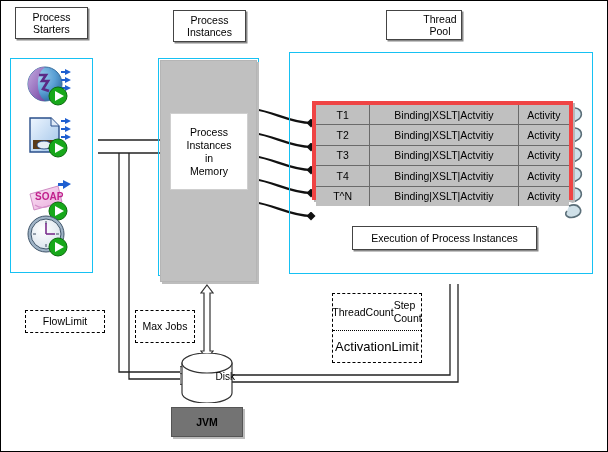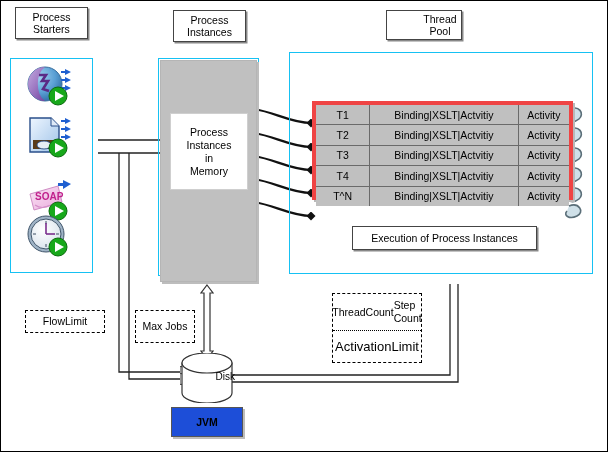--- a/index.html
+++ b/index.html
@@ -22,21 +22,21 @@
            justify-content:center;text-align:center;font-size:10.5px;line-height:13px;color:#000;}
   
   .threadtable{border:4px solid #ef4444;background:#86efac;box-shadow:2px 2px 0 #b9b9b9;}
   .trow{display:flex;height:19.4px;border-bottom:1px solid #6a6a6a;}
   .trow:last-child{border-bottom:none;}
   .tcell{display:flex;align-items:center;justify-content:center;font-size:10.5px;color:#000;
          background:#c0c0c0;}
   .tcell.tid{width:55px;border-right:1px solid #6a6a6a;}
   .tcell.tbind{width:152px;border-right:1px solid #6a6a6a;text-align:right;}
   .tcell.tact{width:52px;}
-  .jvm{background:#1d4ed8;border:1px solid #555;box-shadow:2px 2px 0 #bdbdbd;
+  .jvm{background:#737373;border:1px solid #555;box-shadow:2px 2px 0 #bdbdbd;
        display:flex;align-items:center;justify-content:center;font-size:10.5px;
        font-weight:bold;color:#000;}
   .svgl{position:absolute;left:0;top:0;width:608px;height:452px;pointer-events:none;}
   .iconwrap{position:absolute;width:56px;height:46px;}
   .disklabel{position:absolute;font-size:10px;color:#000;}
 </style>
 </head>
 <body>
 
 <div id="root">

